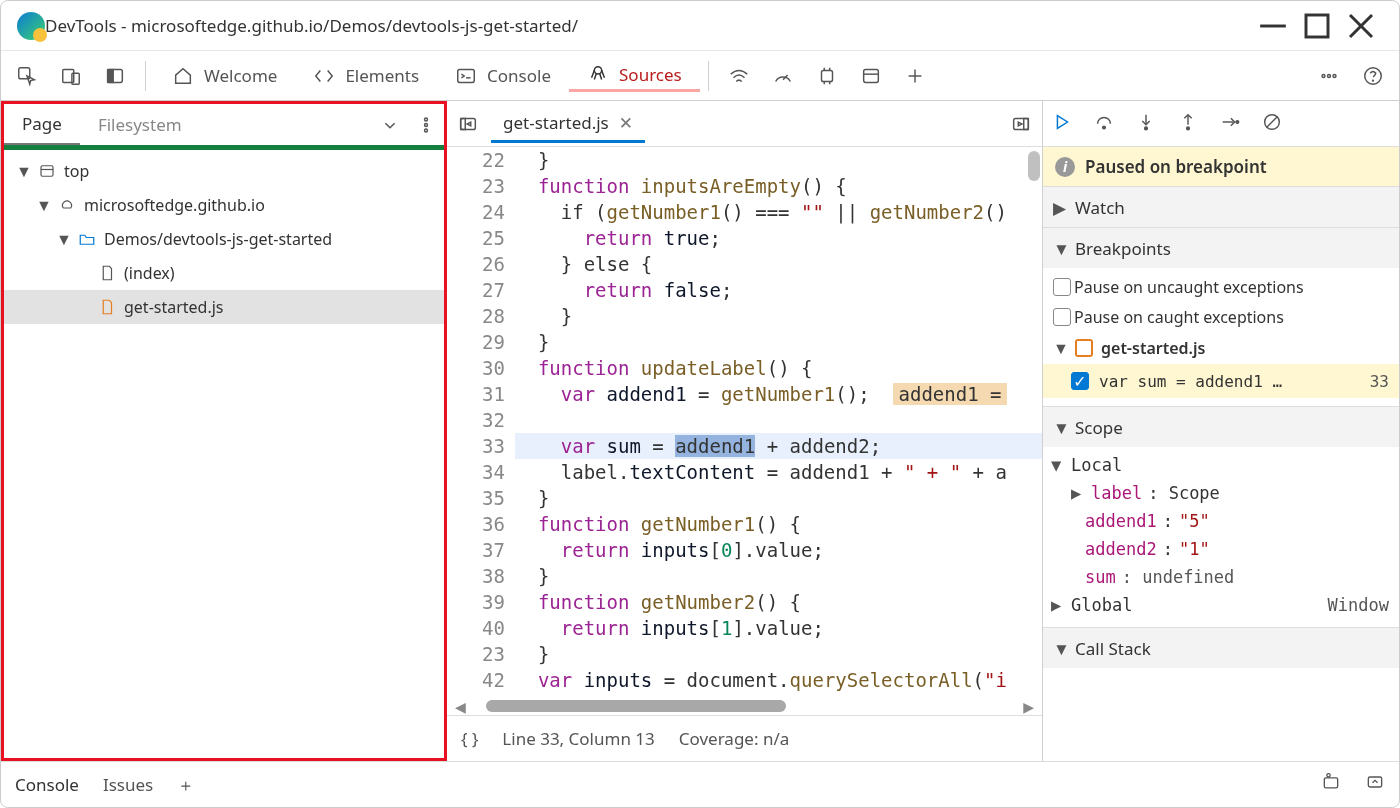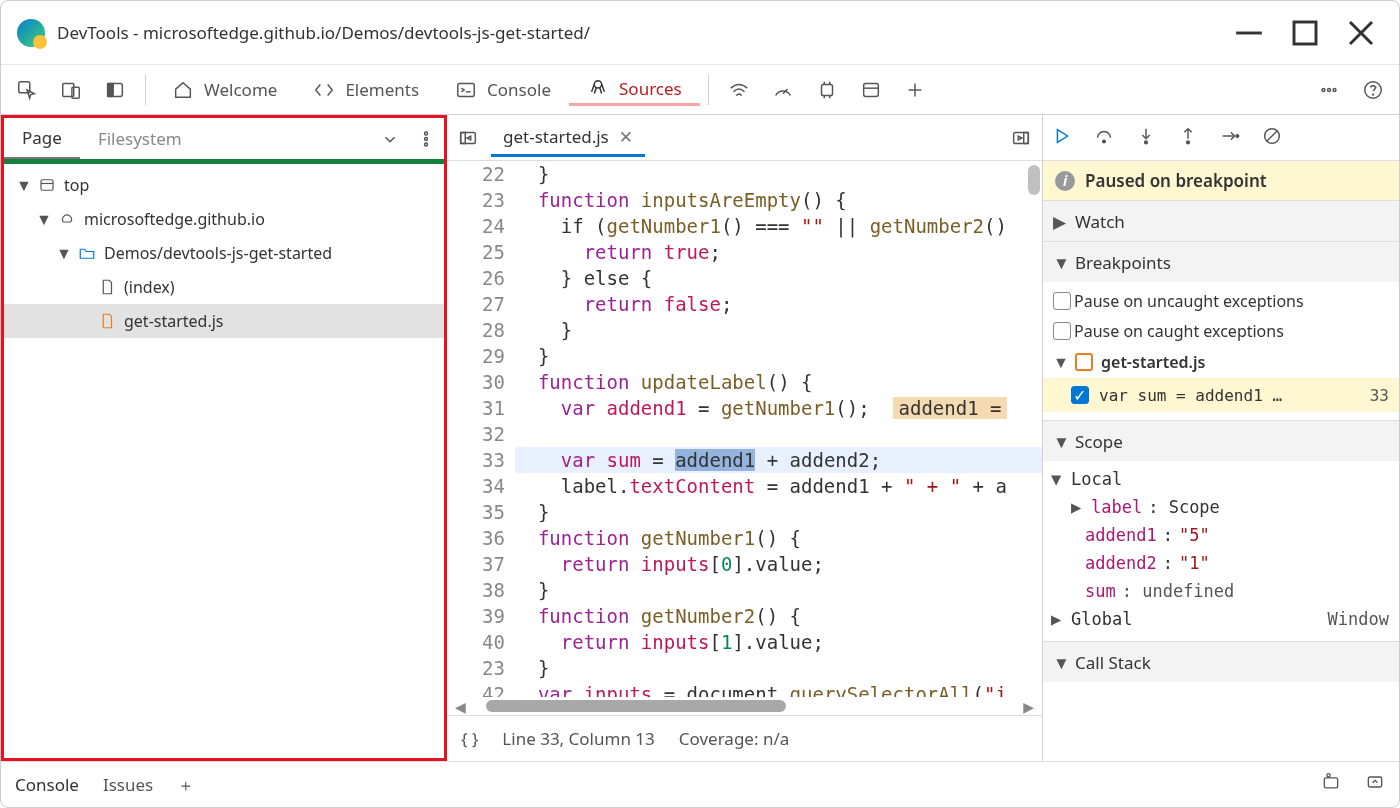--- a/index.html
+++ b/index.html
@@ -1,18 +1,18 @@
 <!DOCTYPE html>
 <html><head>
 <meta charset="utf-8">
 <style>
 *{box-sizing:border-box;margin:0;padding:0}
 body{font-family:"Segoe UI",system-ui,sans-serif;font-size:14px;background:#fff;color:#333;overflow:hidden}
 .window{width:1400px;height:808px;border:1px solid #ccc;border-radius:8px;display:flex;flex-direction:column;background:#fff}
-.titlebar{height:64px;display:flex;align-items:center;padding:0 16px;gap:12px;border-bottom:1px solid #e8e8e8}
+.titlebar{height:50px;display:flex;align-items:center;padding:0 16px;border-bottom:1px solid #e8e8e8}
 .appicon{width:28px;height:28px;background:linear-gradient(135deg,#0c7cd5,#3bd16f);border-radius:50%;position:relative}
 .appicon::after{content:"";position:absolute;bottom:-2px;right:-2px;width:14px;height:14px;background:#f9c23c;border-radius:50%}
 .title{font-size:17px;flex:1}
 .wbtn{width:44px;height:32px;display:flex;align-items:center;justify-content:center;color:#333}
 .maintabs{height:50px;display:flex;align-items:center;border-bottom:1px solid #d0d0d0;gap:0;padding:0 4px}
 .ticon{width:44px;height:48px;display:flex;align-items:center;justify-content:center;color:#555}
 .ticon svg{width:22px;height:22px;stroke:#555;fill:none}
 .vsep{width:1px;height:30px;background:#d0d0d0;margin:0 8px}
 .tab{height:32px;padding:0 18px;display:flex;align-items:center;gap:10px;color:#555;font-size:17px}
 .tab.active{border-bottom:3px solid #fca5a5;color:#b91c1c}
@@ -32,21 +32,21 @@
 .ftab{height:38px;display:flex;align-items:center;padding:0 12px;gap:10px;border-bottom:3px solid #0078d4;font-size:17px}
 .fclose{color:#777}
 .editor{flex:1;position:relative;font-family:Consolas,monospace;font-size:19px;line-height:26px;overflow:hidden}
 .erow{display:flex;position:relative}
 .lmargin{width:68px;text-align:right;padding-right:10px;color:#888;position:relative;flex-shrink:0}
 .ecode{white-space:pre;flex:1}
 .erow.hl .ecode{background:#e8f0fe}
 .erow.hl .lmargin{}
 .kw{color:#9b2393}
 .fn{color:#795e26}
-.nm{color:#be185d}
+.nm{color:#0f172a}
 .str{color:#a31515}
 .num{color:#098658}
 .inlay{background:#f5d9b0;padding:0 6px}
 .hlword{background:#94b4df}
 .vscroll{position:absolute;right:0;top:0;bottom:0;width:16px}
 .thumb{position:absolute;right:2px;top:4px;width:12px;height:30px;background:#c0c0c0;border-radius:6px}
 .hscroll{height:18px;display:flex;align-items:center;padding:0 8px}
 .hthumb{height:12px;width:300px;background:#a8a8a8;border-radius:6px;margin-left:20px}
 .statusbar{height:46px;display:flex;align-items:center;padding:0 14px;gap:24px;border-top:1px solid #ddd;font-size:17px;color:#555}
 .rightpane{width:356px;display:flex;flex-direction:column;min-height:0;overflow:hidden}

